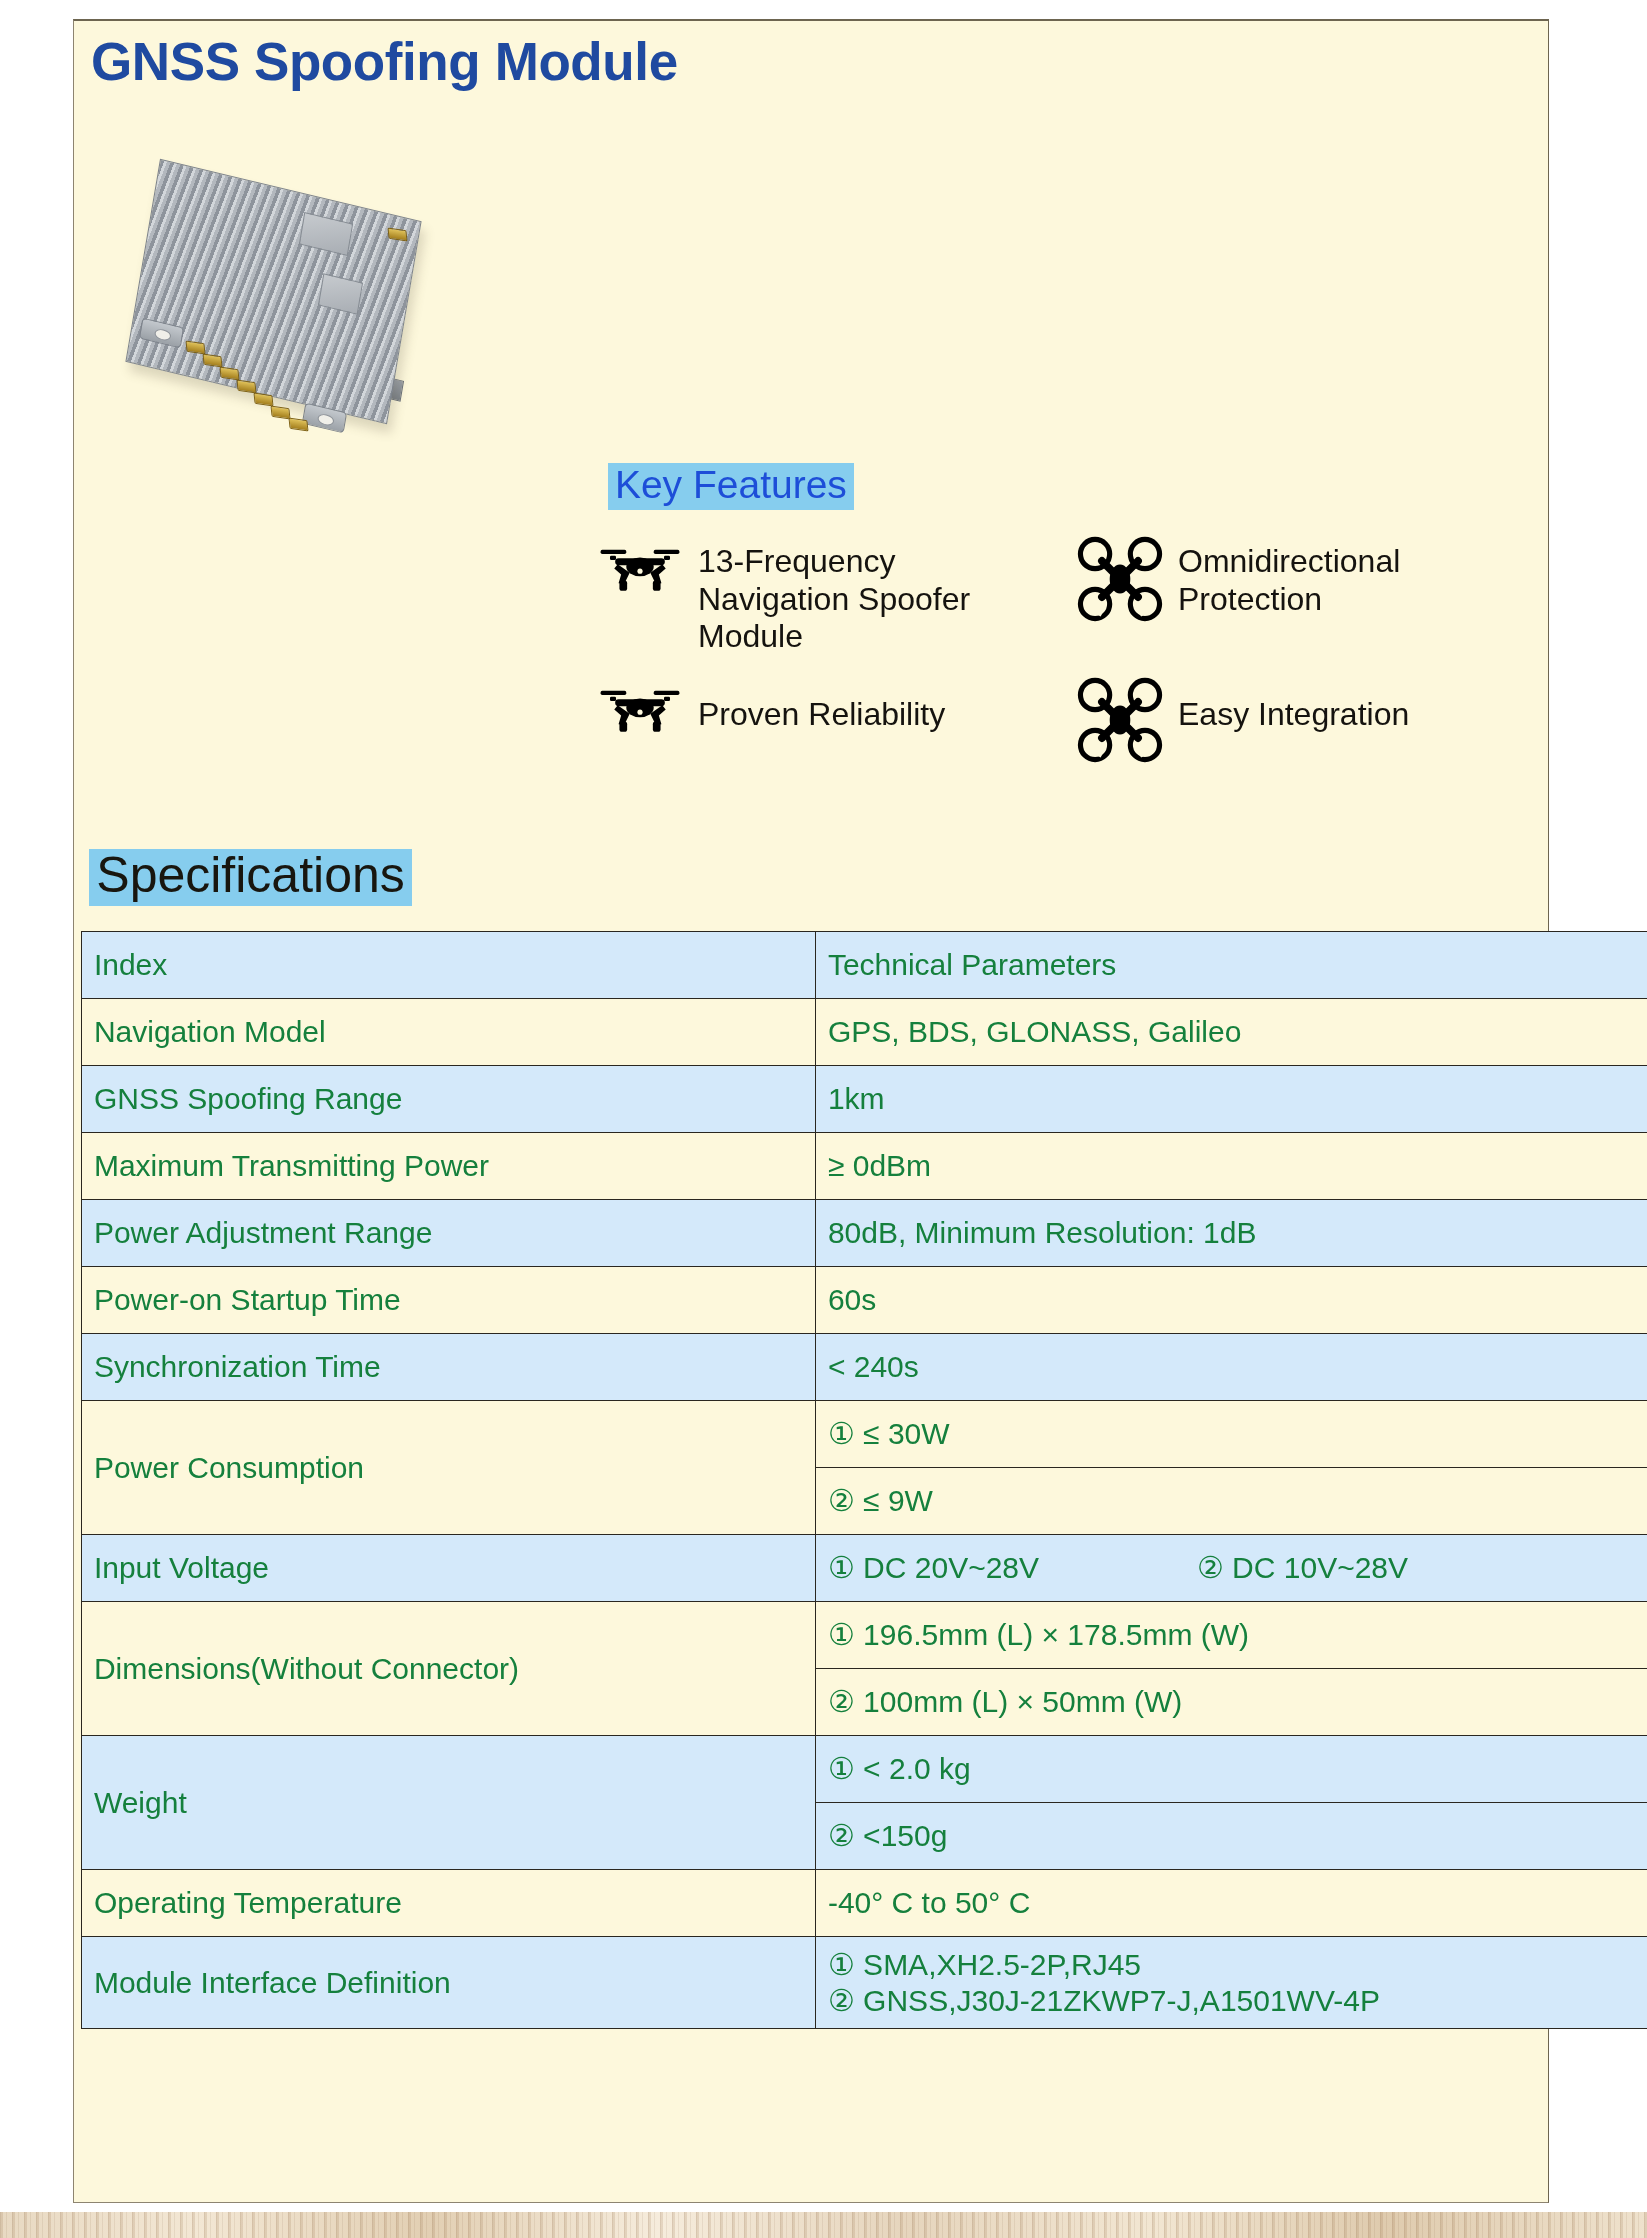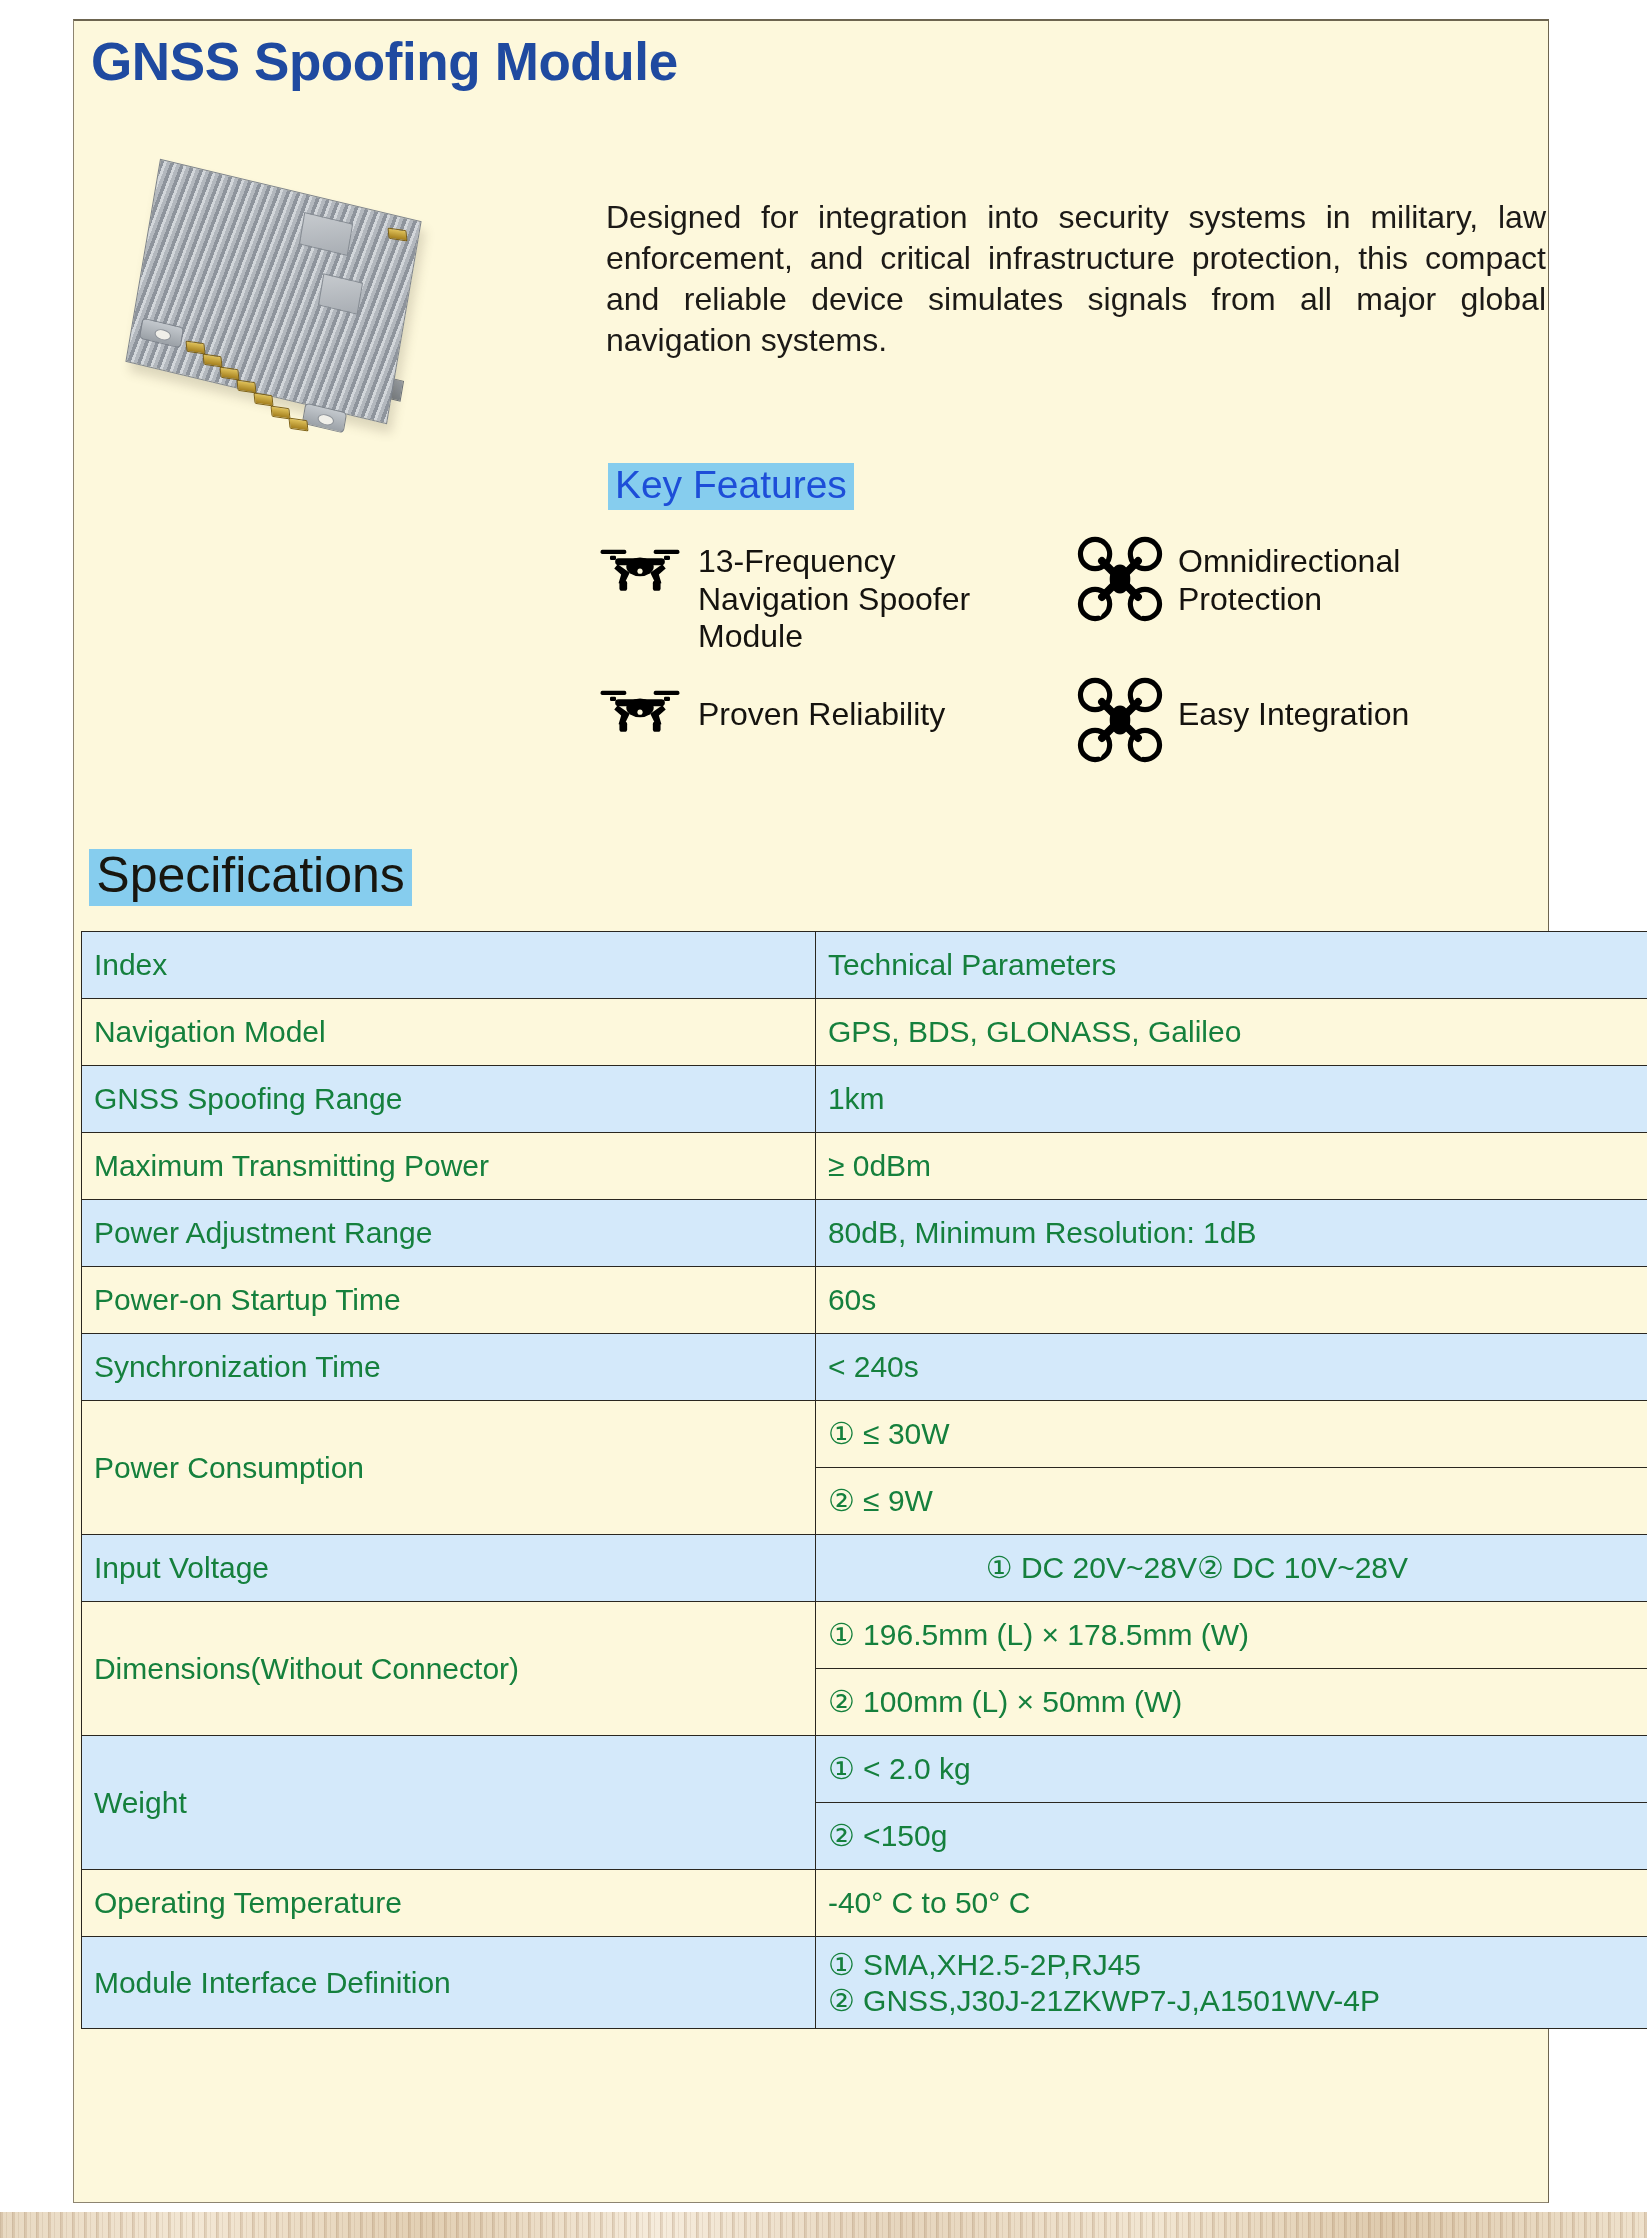--- a/index.html
+++ b/index.html
@@ -154,21 +154,21 @@
   }
   #spec-table td.k { width:734px; }
   #spec-table td.v { width:871px; }
   tr.blue td { background:#d4e9fa; }
   tr.cream td { background:#fdf8dc; }
   td.blue  { background:#d4e9fa; }
   td.cream { background:#fdf8dc; }
   td.short { height:67px; }
   .vsplit { line-height:1.35; }
   .ivcols { display:flex; }
-  .ivcols span:first-child { width:369px;text-align:right; }
+  .ivcols span:first-child { width:369px; }
 </style>
 </head>
 <body>
 
 <div id="wood-strip"></div>
 
 <div id="page">
 
   <div id="title-main">GNSS Spoofing Module</div>
 
@@ -182,21 +182,20 @@
     <div class="sma" style="left:69px; top:192px;"></div>
     <div class="sma" style="left:86px; top:205px;"></div>
     <div class="sma" style="left:103px; top:218px;"></div>
     <div class="sma" style="left:120px; top:231px;"></div>
     <div class="sma" style="left:137px; top:244px;"></div>
     <div class="sma" style="left:154px; top:257px;"></div>
     <div class="sma" style="left:172px; top:269px;"></div>
     <div class="sma" style="left:271px; top:79px;"></div>
   </div>
 
-  <div id="description">Designed for integration into security systems in military, law enforcement, and critical infrastructure protection, this compact and reliable device simulates signals from all major global navigation systems.</div>
 
   <div id="key-features-title">Key Features</div>
 
   <div id="features-grid">
 
     <div class="feature">
       <span class="f-icon">
         <svg viewBox="0 0 100 70" width="86" height="60" aria-hidden="true">
           <g fill="#000">
             <rect x="4" y="16" width="30" height="5" rx="2"></rect>

